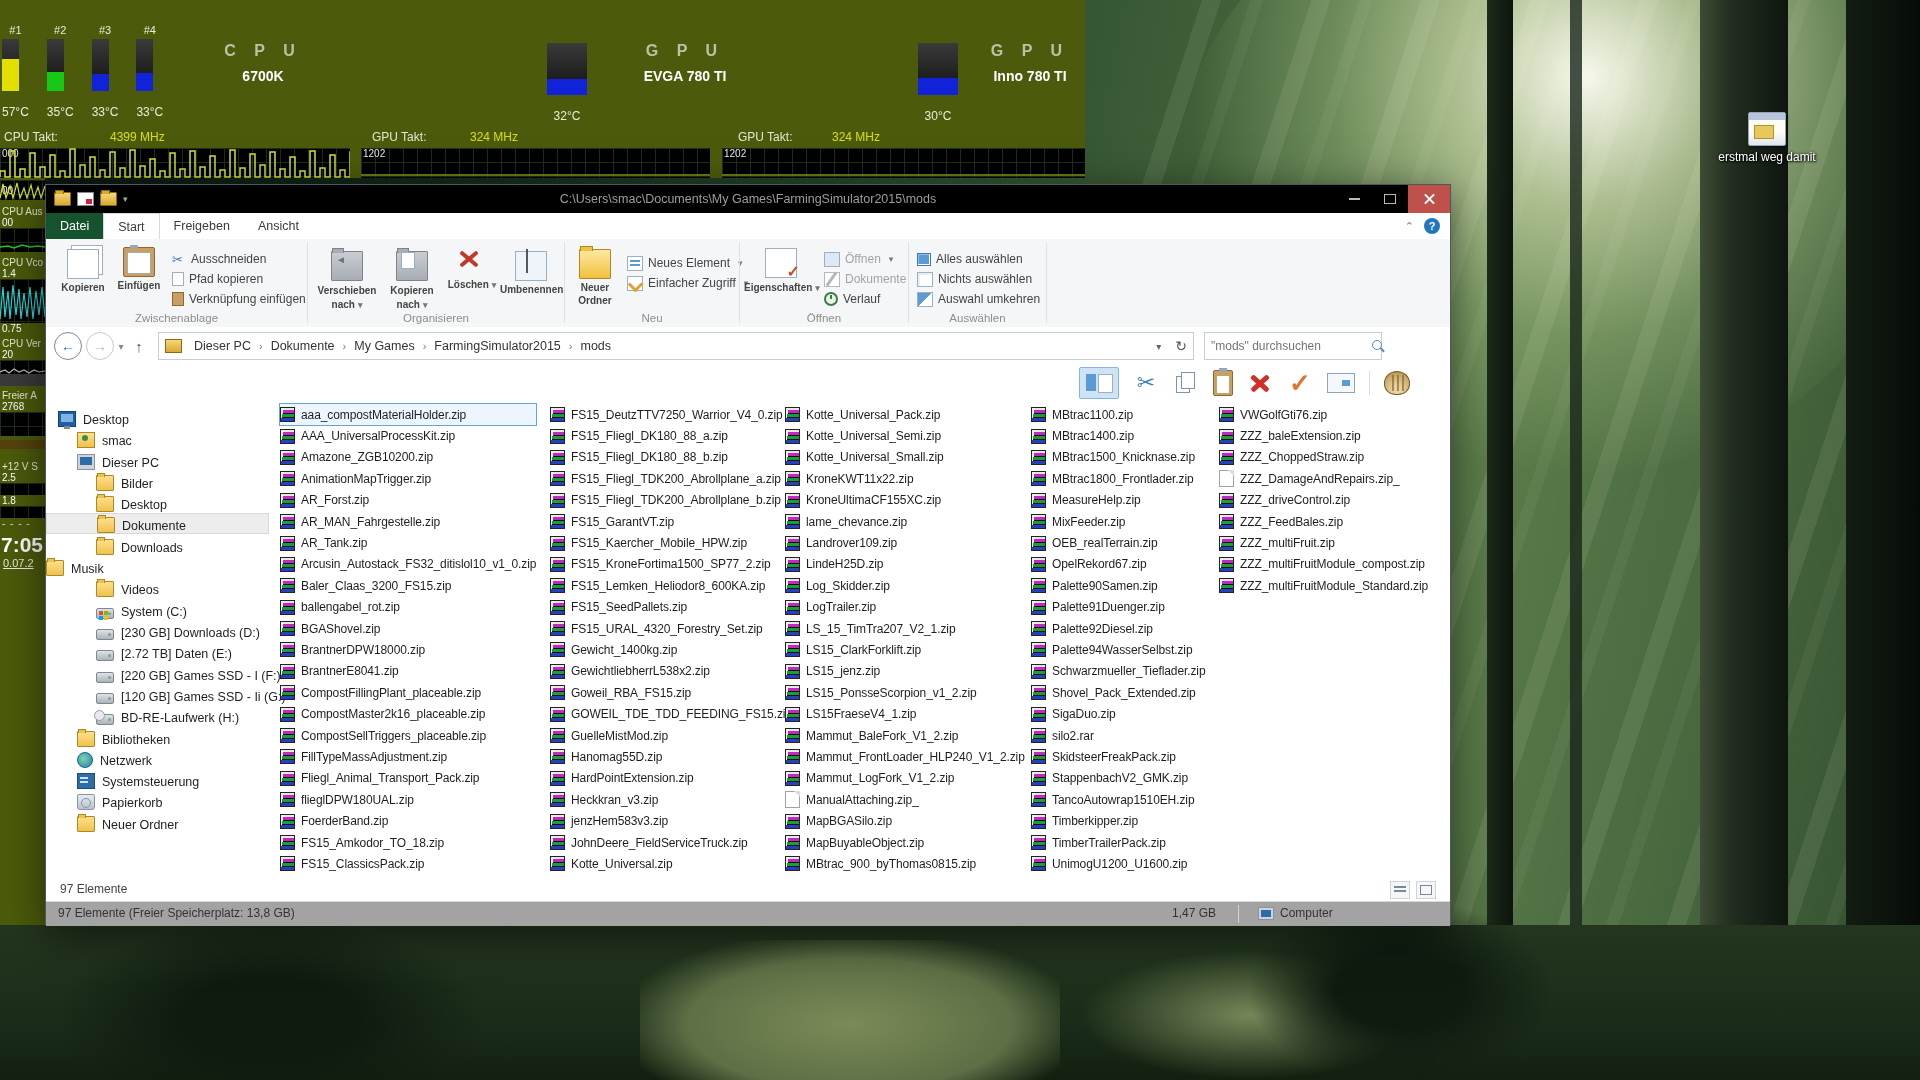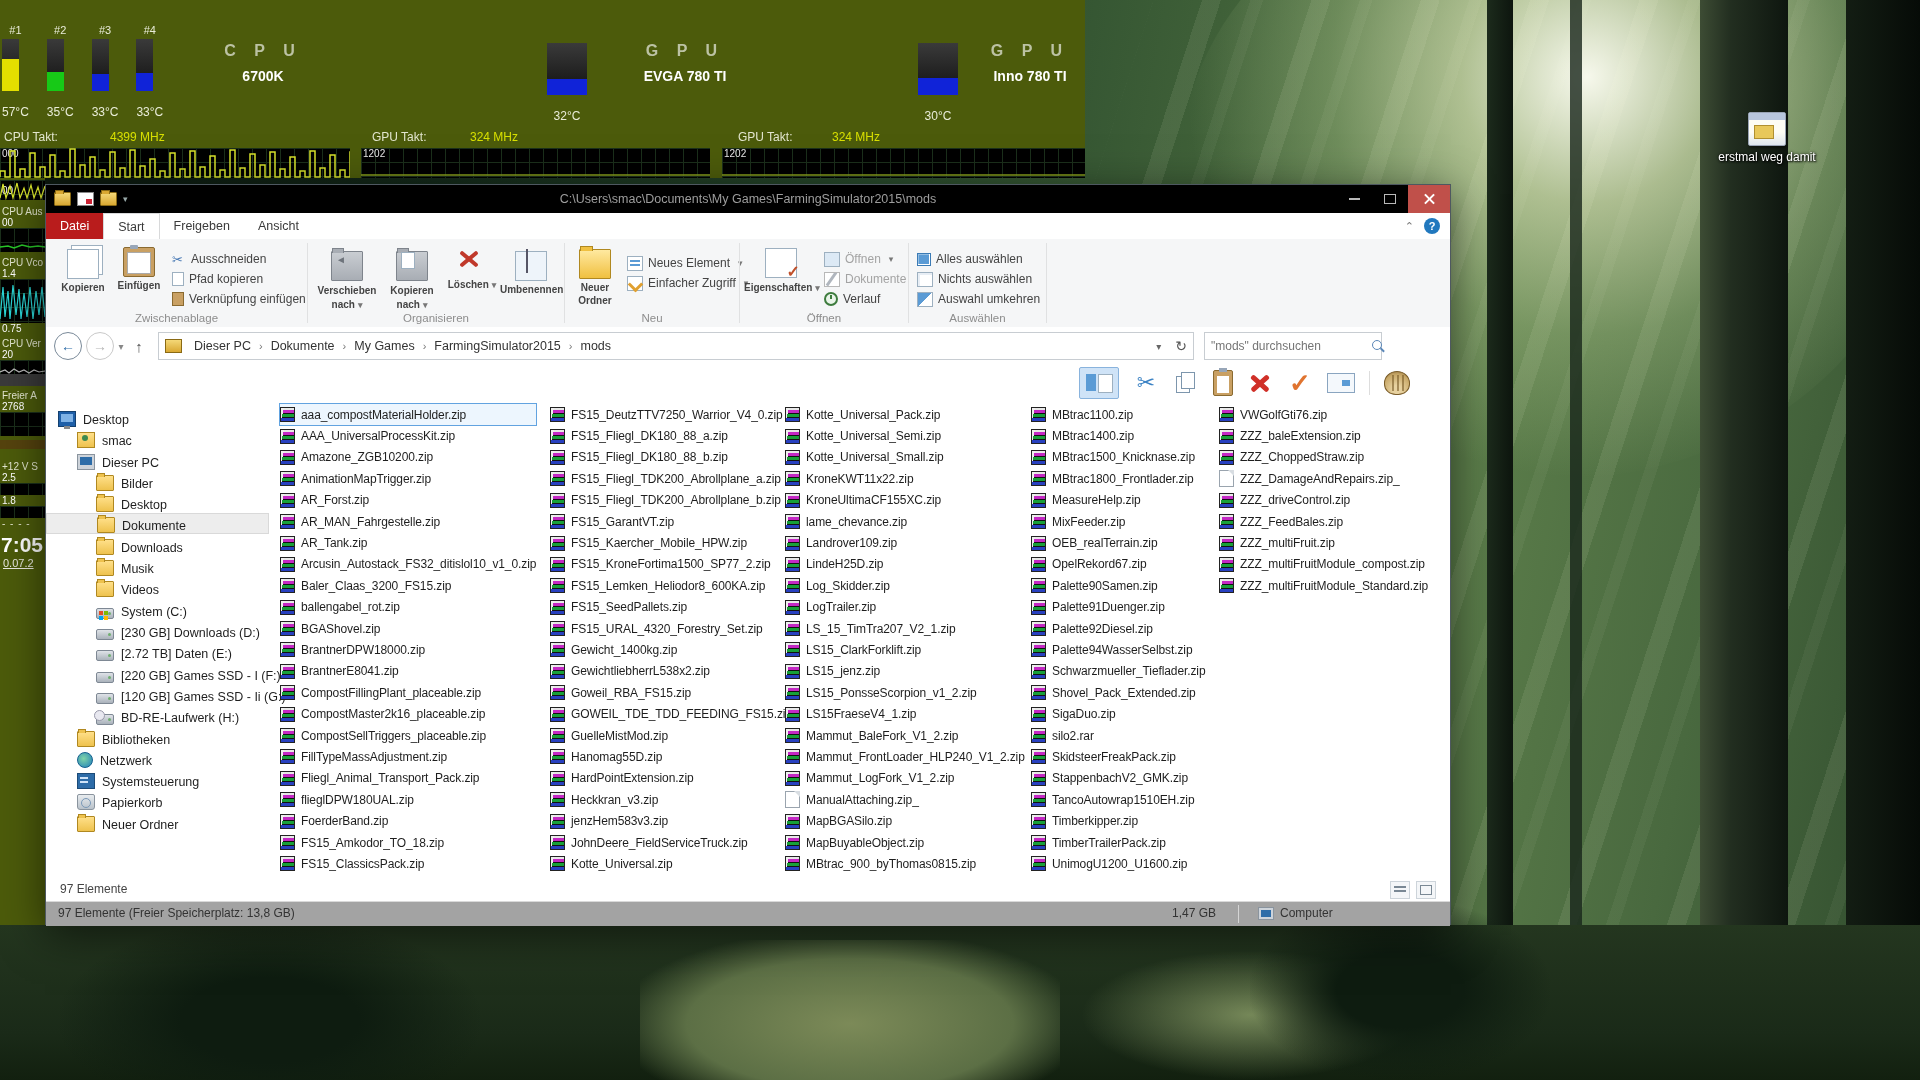--- a/index.html
+++ b/index.html
@@ -69,21 +69,21 @@
   .wb{width:36px;height:28px;display:flex;align-items:center;justify-content:center;position:relative;}
   .wb-min:before{content:"";width:11px;height:2px;background:#b9b9b9;}
   .wb-max:before{content:"";width:10px;height:8px;border:1.5px solid #b9b9b9;}
   .wb-close{background:#c0504a;width:42px;}
   .wb-close:before,.wb-close:after{content:"";position:absolute;width:13px;height:2px;background:#fff;}
   .wb-close:before{transform:rotate(45deg);}
   .wb-close:after{transform:rotate(-45deg);}
   
   #tabrow{position:absolute;left:0;top:28px;right:0;height:26px;background:#fff;border-bottom:1px solid #d8d9da;display:flex;align-items:stretch;font-size:12.5px;}
   .tab{padding:0 14px;display:flex;align-items:center;color:#3b3b3b;}
-  .tab-file{background:#b91c1c;color:#fff;min-width:24px;justify-content:center;}
+  .tab-file{background:#14532d;color:#fff;min-width:24px;justify-content:center;}
   .tab-start{border:1px solid #d8d9da;border-bottom:1px solid #fff;margin-bottom:-1px;background:#fff;}
   .tabrow-right{margin-left:auto;display:flex;align-items:center;gap:10px;padding-right:10px;}
   .chev{color:#777;font-size:11px;}
   .help{width:16px;height:16px;border-radius:50%;background:#2178be;color:#fff;font-size:11px;font-weight:bold;display:flex;align-items:center;justify-content:center;}
   
   #ribbon{position:absolute;left:0;top:54px;right:0;height:88px;background:#f5f6f7;border-bottom:1px solid #dadbdc;font-size:12px;color:#444;}
   .rgroup{position:absolute;top:0;bottom:0;}
   .rgroup .gname{position:absolute;bottom:3px;left:0;right:0;text-align:center;color:#8d8d8d;font-size:11.5px;}
   .rsep{position:absolute;top:4px;bottom:4px;width:1px;background:#e0e1e2;}
   .bigbtn{position:absolute;top:4px;width:58px;height:66px;text-align:center;border-radius:2px;}
@@ -577,21 +577,21 @@
           <span>Desktop</span>
         </div>
         <div class="snav sel" style="top: 111.5px; padding-left: 50px;">
           <div class="si si-fold"></div>
           <span>Dokumente</span>
         </div>
         <div class="snav" style="top: 132.8px; padding-left: 50px;">
           <div class="si si-fold"></div>
           <span>Downloads</span>
         </div>
-        <div class="snav" style="top: 154.1px; padding-left: 50px;">
+        <div class="snav" style="top: 154.1px; ">
           <div class="si si-fold"></div>
           <span>Musik</span>
         </div>
         <div class="snav" style="top: 175.4px; padding-left: 50px;">
           <div class="si si-fold"></div>
           <span>Videos</span>
         </div>
         <div class="snav" style="top: 196.7px; padding-left: 50px;">
           <div class="si si-drive si-sys"></div>
           <span>System (C:)</span>

